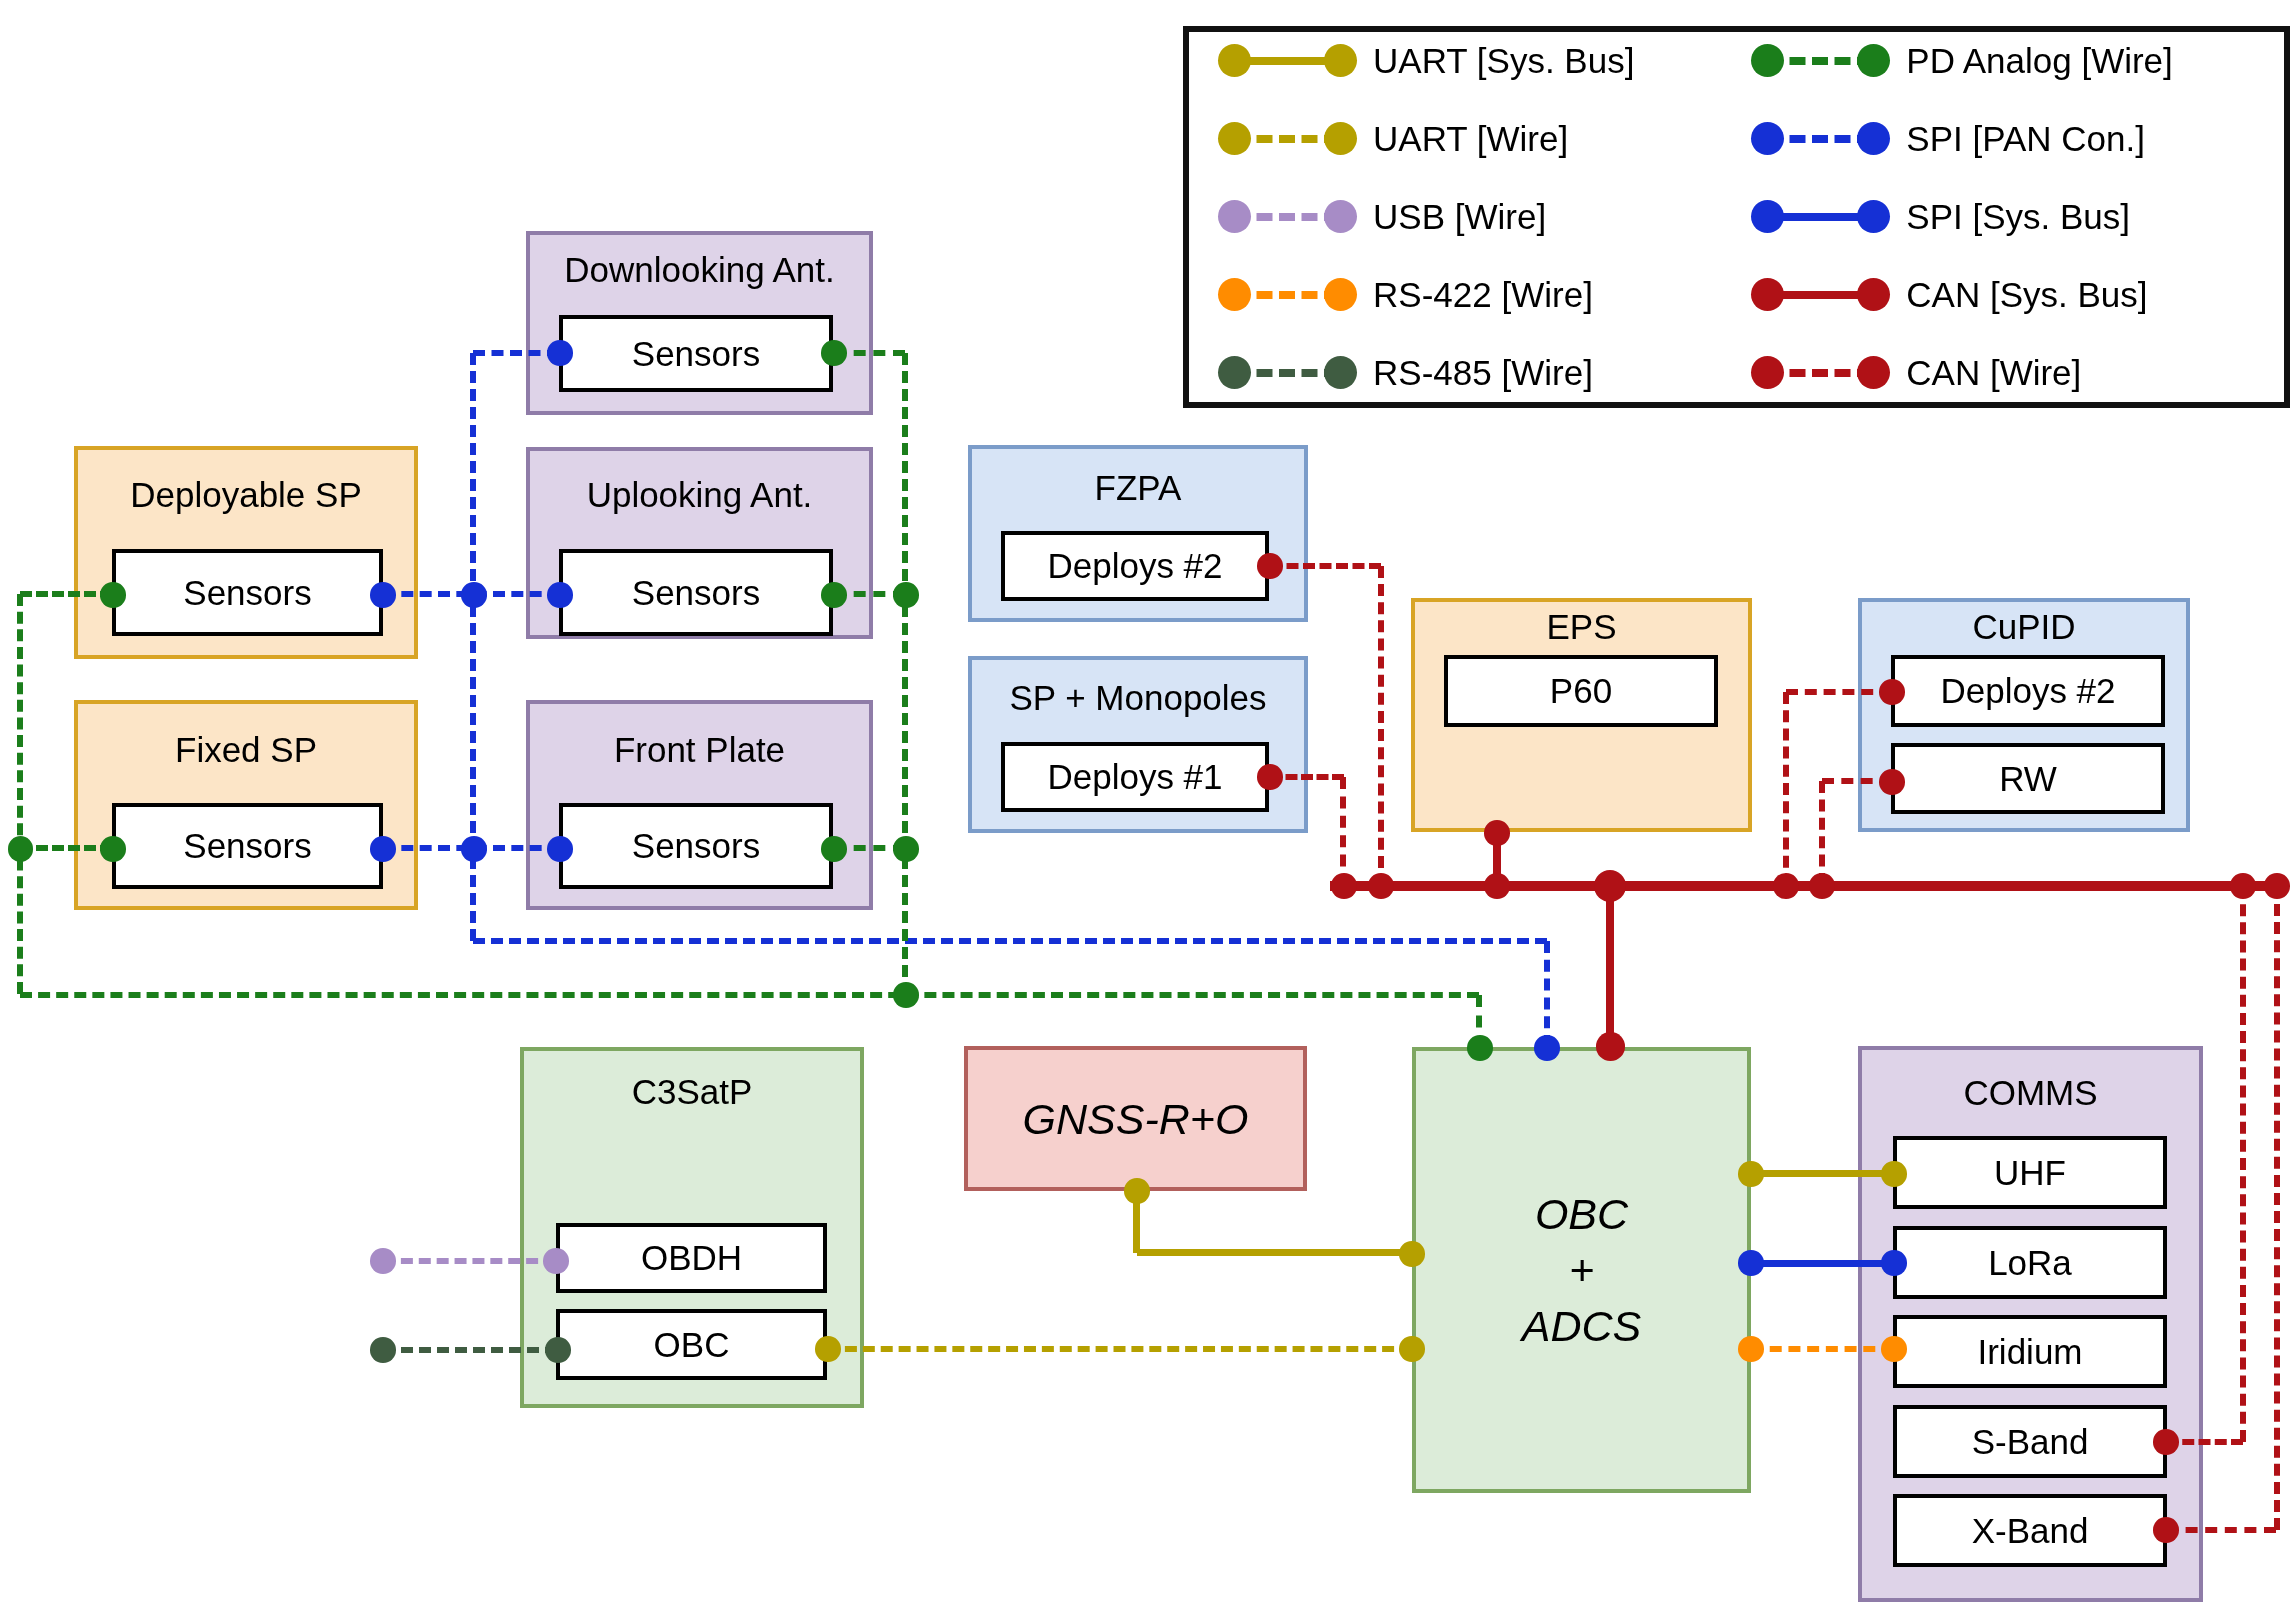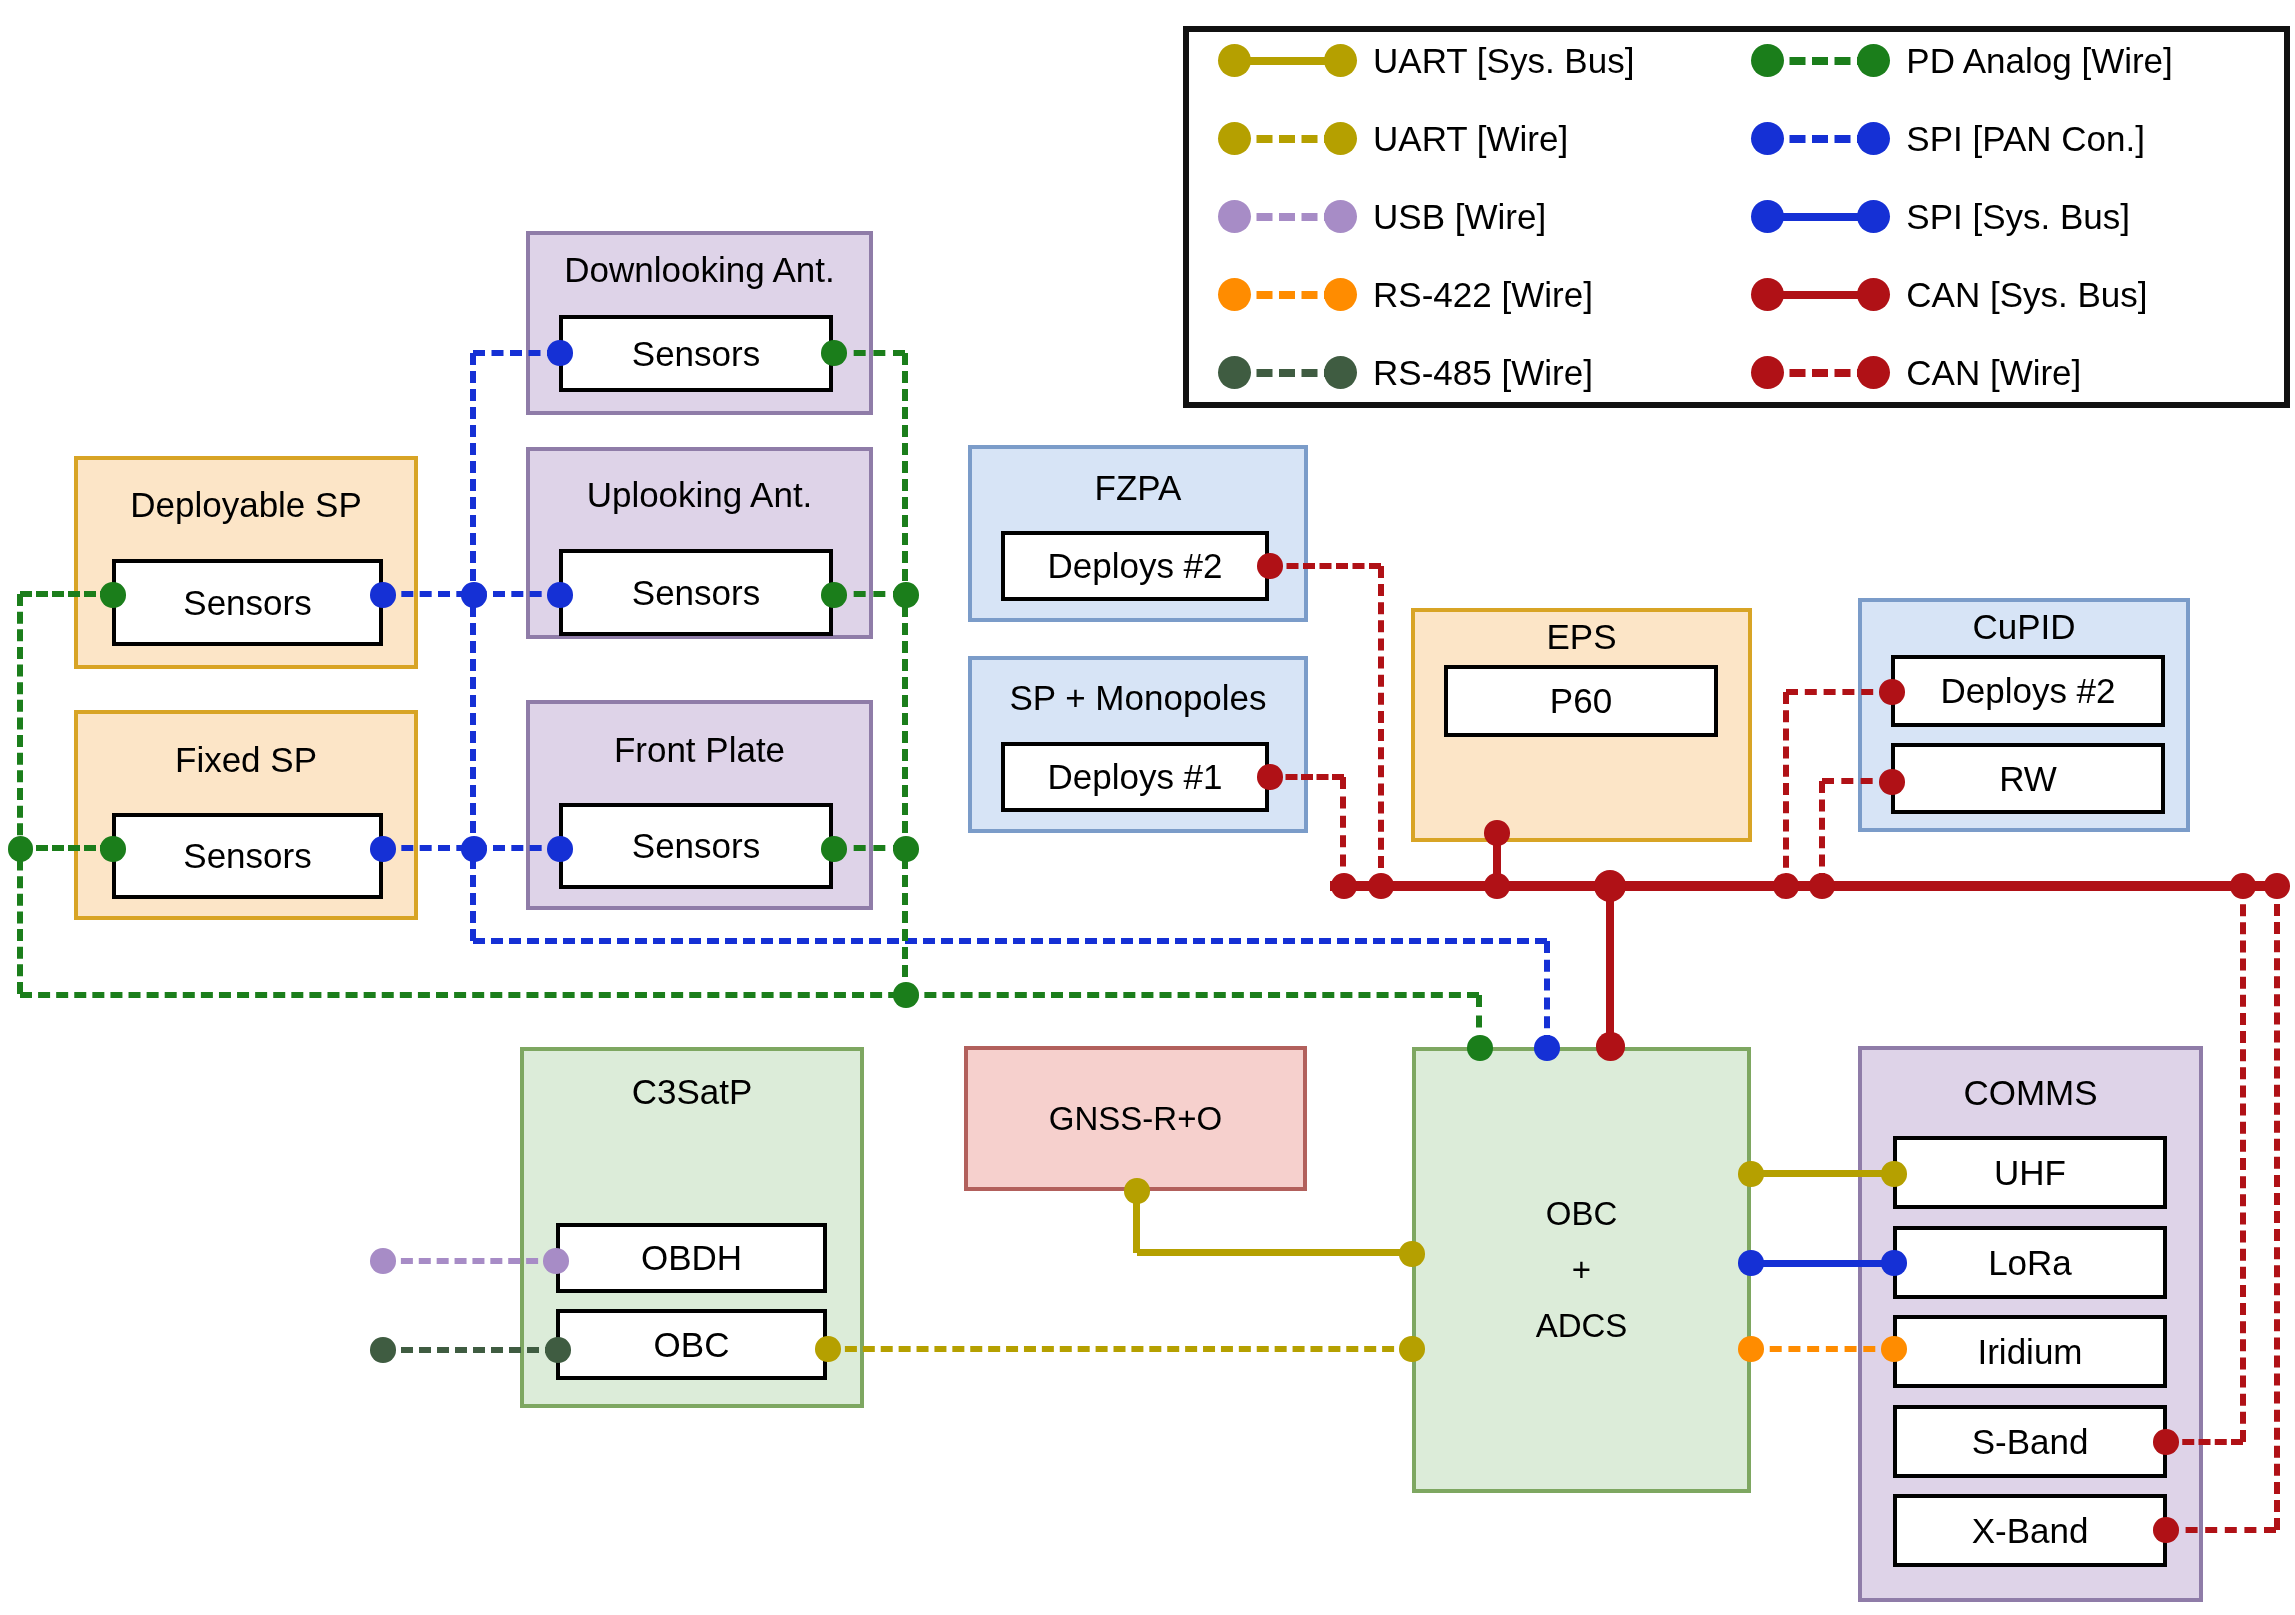--- a/index.html
+++ b/index.html
@@ -1,30 +1,30 @@
 <!DOCTYPE html>
 <html style="--uart: #b5a000; --usb: #a78cc6; --rs422: #ff8c00; --rs485: #3f5c41; --pd: #1b7e1b; --spi: #1530d5; --can: #b01116; --box_orange_fill: #fce5c7; --box_orange_border: #d8a425; --box_purple_fill: #ded3e8; --box_purple_border: #8f7ca8; --box_blue_fill: #d7e4f6; --box_blue_border: #7b9cc9; --box_green_fill: #dcecd9; --box_green_border: #7ea761; --box_pink_fill: #f6d0cd; --box_pink_border: #b2605c;font-size:12px"><head>
 <meta charset="utf-8">
 <style>
   html,body{margin:0;padding:0;background:#fff;}
   #canvas{position:relative;width:2295px;height:1615px;background:#fff;
           font-family:"Liberation Sans",sans-serif;color:#000;overflow:hidden;}
 
   
   .node{position:absolute;border:4.5px solid #000;box-sizing:border-box;}
-  .orange {background:var(--box_orange_fill); border-color:var(--box_orange_border);margin-top:10px;}
+  .orange {background:var(--box_orange_fill); border-color:var(--box_orange_border);}
   .purplebox{background:var(--box_purple_fill); border-color:var(--box_purple_border);}
   .bluebox {background:var(--box_blue_fill);  border-color:var(--box_blue_border);}
   .greenbox{background:var(--box_green_fill); border-color:var(--box_green_border);}
   .pinkbox {background:var(--box_pink_fill);  border-color:var(--box_pink_border);}
   .title{position:absolute;left:0;right:0;text-align:center;font-size:35px;line-height:40px;}
   .inner{position:absolute;background:#fff;border:4.5px solid #000;box-sizing:border-box;
          display:flex;align-items:center;justify-content:center;font-size:35px;}
   .centerlabel{width:100%;height:100%;display:flex;flex-direction:column;
-               align-items:center;justify-content:center;font-size:33px;line-height:56px;}
+               align-items:center;justify-content:center;font-size:43px;line-height:56px;font-style:italic;}
 
   
   #legend{position:absolute;left:1183px;top:25.5px;width:1107px;height:382px;background:#fff;
           border:6px solid #111;box-sizing:border-box;display:flex;padding:9px 0 9px 28.6px;}
   .leg-col{flex:1 1 0;display:flex;flex-direction:column;justify-content:space-between;}
   .leg-row{display:flex;align-items:center;}
   .swatch{position:relative;width:139px;height:36px;flex:0 0 auto;display:inline-block;}
   .ldot{position:absolute;top:1.5px;width:33px;height:33px;border-radius:50%;}
   .ldot.l{left:0;} .ldot.r{right:0;}
   .lline{position:absolute;left:16.5px;right:16.5px;top:18px;}

